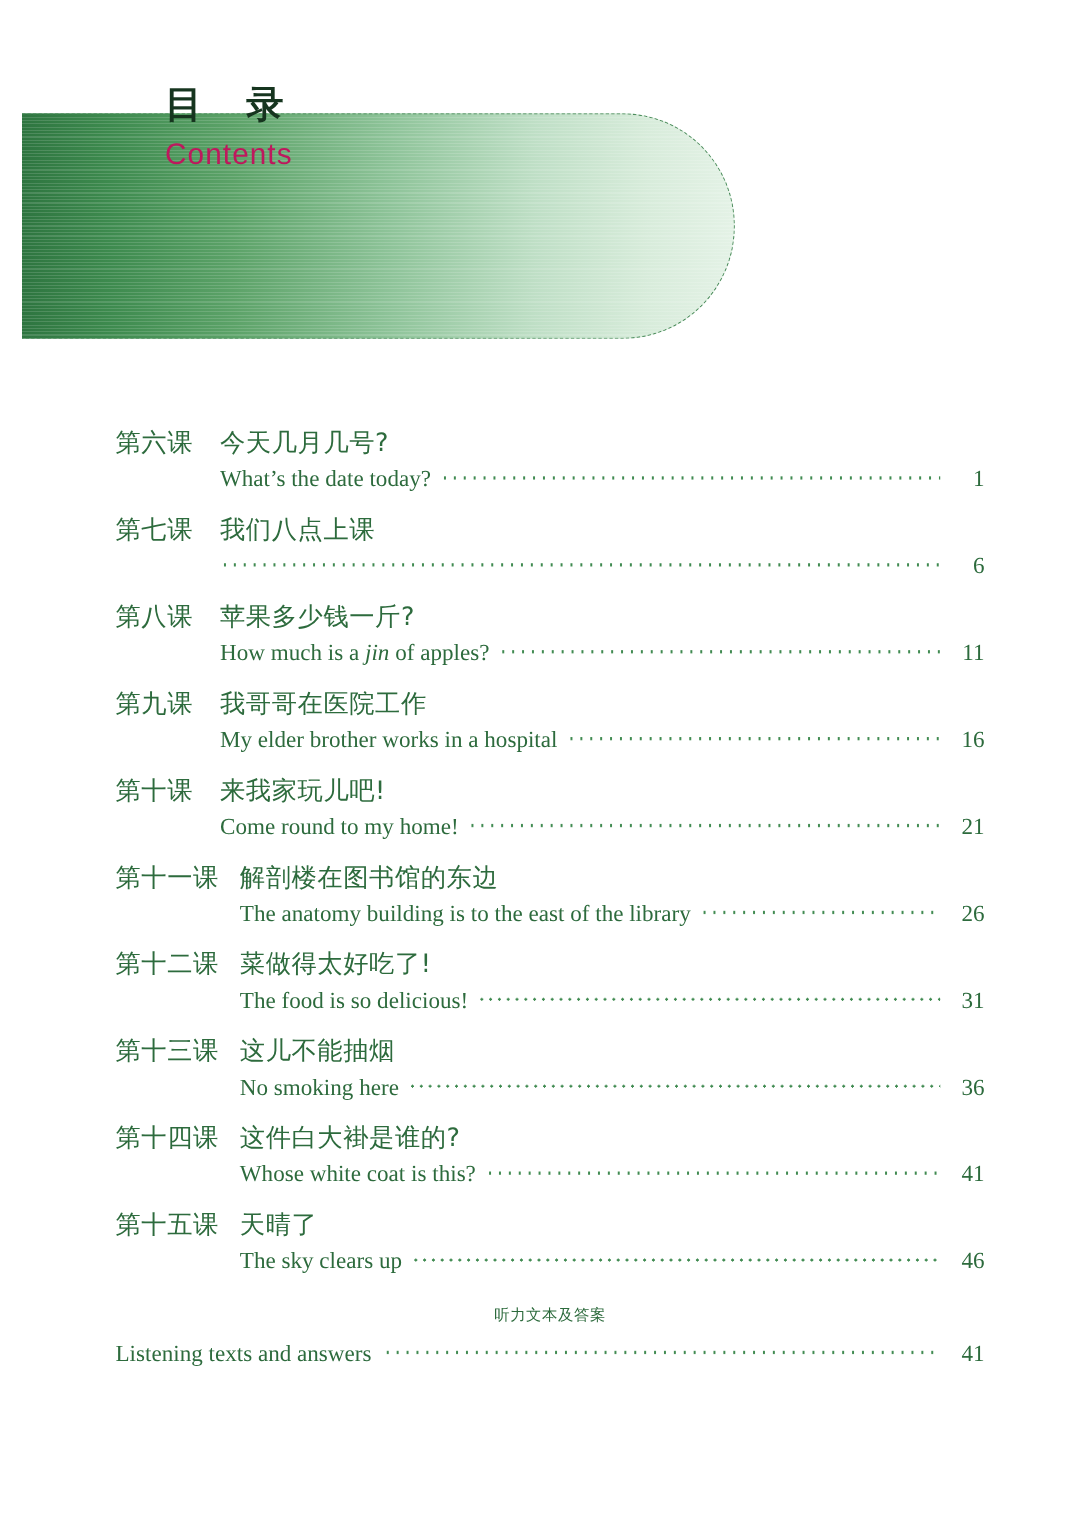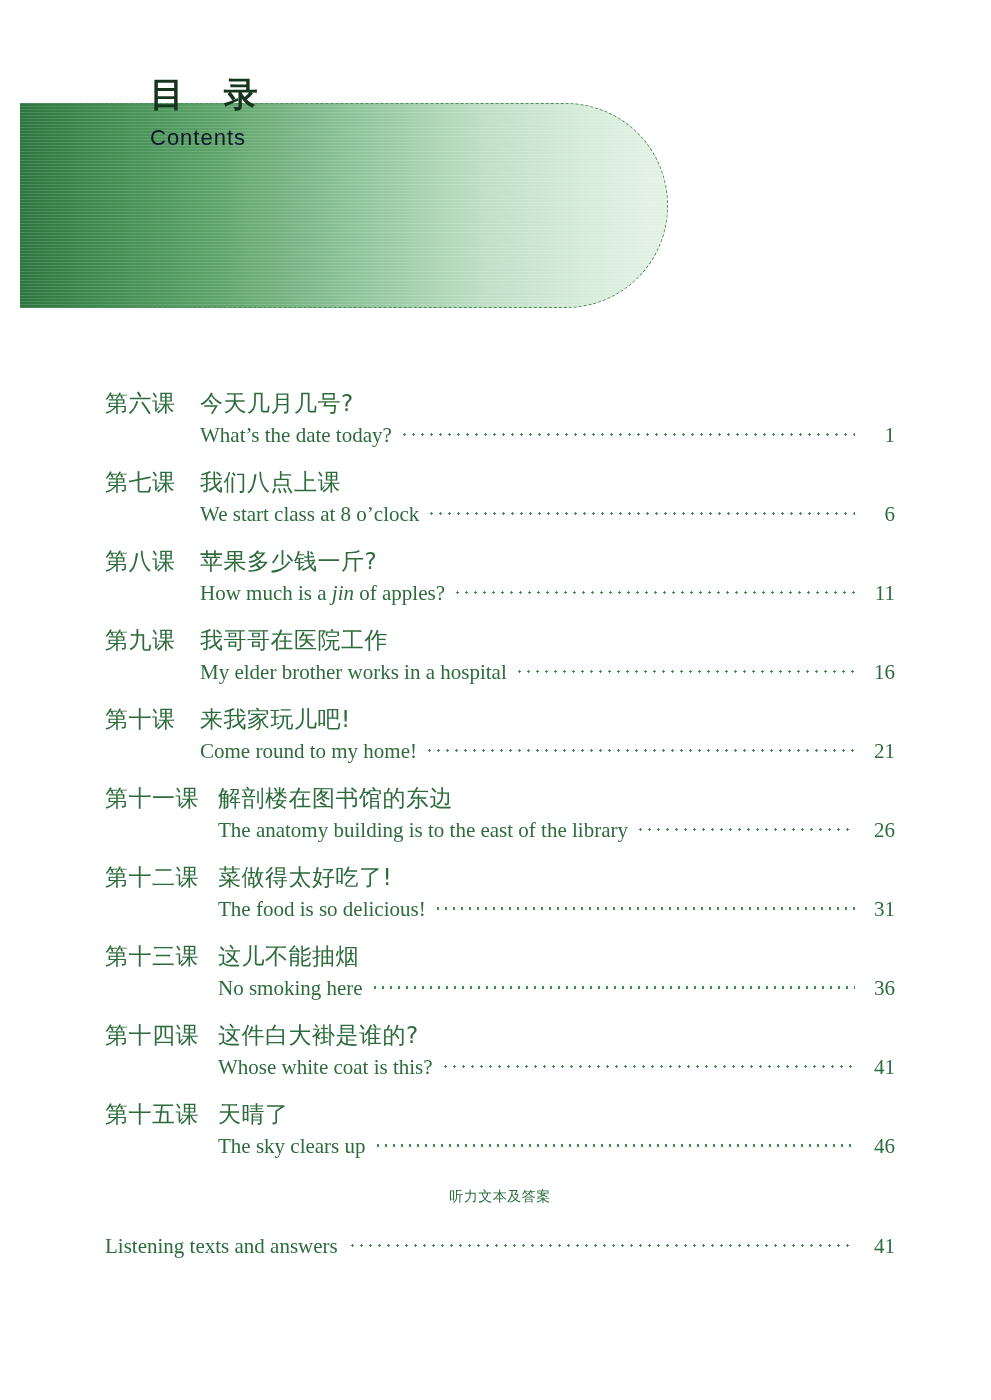--- a/index.html
+++ b/index.html
@@ -66,23 +66,23 @@
     font-weight: bold;
     font-size: 34px;
     letter-spacing: 14px;
     color: #16351f;
   }
   .banner-sub {
     position: absolute;
     left: 150px;
     top: 125px;
     font-family: "Liberation Sans", sans-serif;
-    font-size: 22px;
+    font-size: 27px;
     letter-spacing: 1px;
-    color: #0f172a;
+    color: #be185d;
   }
 
   
   .toc {
     position: absolute;
     left: 105px;
     top: 388px;
     width: 790px;
   }
   .entry {
@@ -163,21 +163,21 @@
 
   
   .tail {
     margin-top: 20px;
   }
   .tail .line-cn {
     font-size: 14px;
     justify-content: center;
   }
   .tail .line-en {
-    margin-top: 20px;
+    margin-top: 4px;
   }
   .tail .en-title {
     padding-right: 10px;
   }
 </style>
 </head>
 <body>
 
 <div class="banner">
   <div class="banner-stripes"></div>
@@ -201,21 +201,20 @@
     </div>
   </div>
 
   <div class="entry">
     <div class="line-cn">
       <span class="lesson-no">第七课</span>
       <span class="cn-title">我们八点上课</span>
     </div>
     <div class="line-en">
       <span class="en-indent"></span>
-      <span class="en-title">We start class at 8 o’clock</span>
       <span class="leader"></span>
       <span class="pageno">6</span>
     </div>
   </div>
 
   <div class="entry">
     <div class="line-cn">
       <span class="lesson-no">第八课</span>
       <span class="cn-title">苹果多少钱一斤?</span>
     </div>

